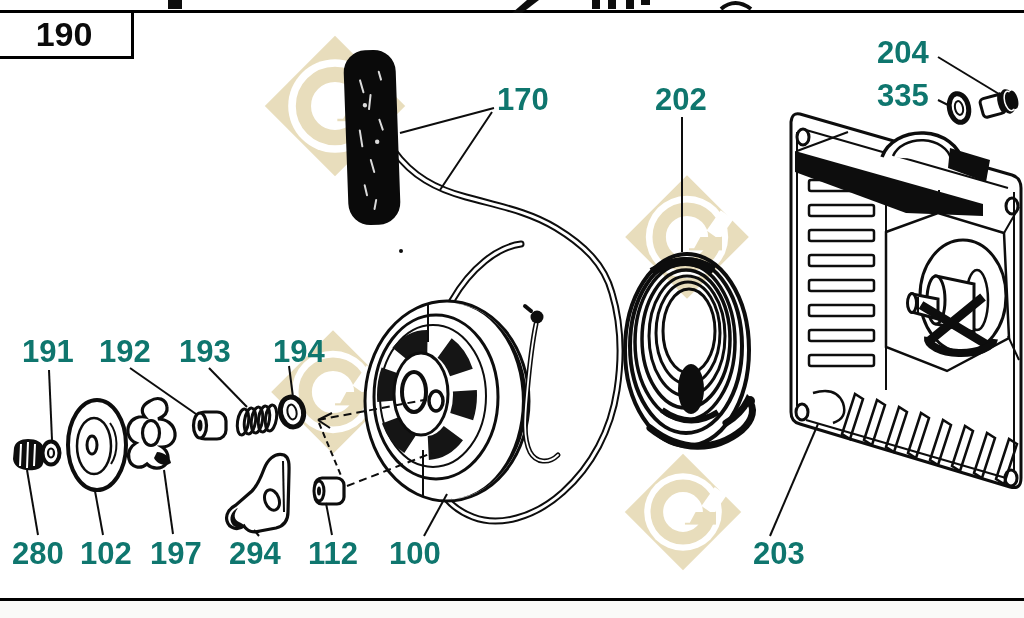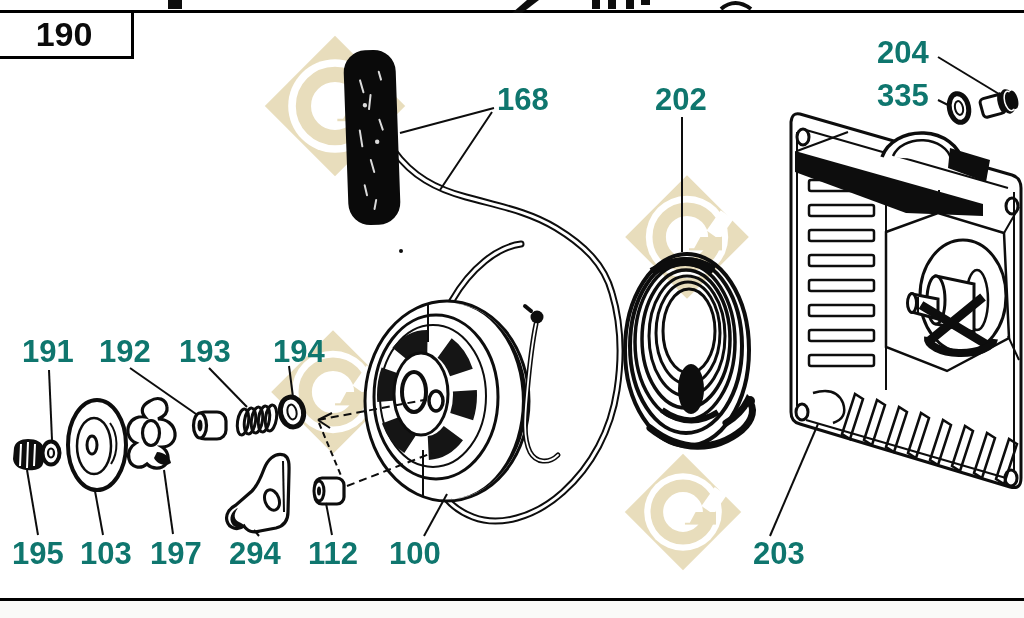--- a/index.html
+++ b/index.html
@@ -248,27 +248,27 @@
 </svg>
 
 <div class="fig-box">
   <span>190</span>
 </div>
 
 <div class="plabel" style="left:22px;top:336px">191</div>
 <div class="plabel" style="left:99px;top:336px">192</div>
 <div class="plabel" style="left:179px;top:336px">193</div>
 <div class="plabel" style="left:273px;top:336px">194</div>
-<div class="plabel" style="left:12px;top:538px">195</div>
-<div class="plabel" style="left:80px;top:538px">103</div>
+<div class="plabel" style="left:12px;top:538px">280</div>
+<div class="plabel" style="left:80px;top:538px">102</div>
 <div class="plabel" style="left:150px;top:538px">197</div>
 <div class="plabel" style="left:229px;top:538px">294</div>
 <div class="plabel" style="left:308px;top:538px">112</div>
 <div class="plabel" style="left:389px;top:538px">100</div>
-<div class="plabel" style="left:497px;top:84px">168</div>
+<div class="plabel" style="left:497px;top:84px">170</div>
 <div class="plabel" style="left:655px;top:84px">202</div>
 <div class="plabel" style="left:753px;top:538px">203</div>
 <div class="plabel" style="left:877px;top:37px">204</div>
 <div class="plabel" style="left:877px;top:80px">335</div>
 
 <div class="bottom-strip"></div>
 
 </div>
 
 </body></html>

